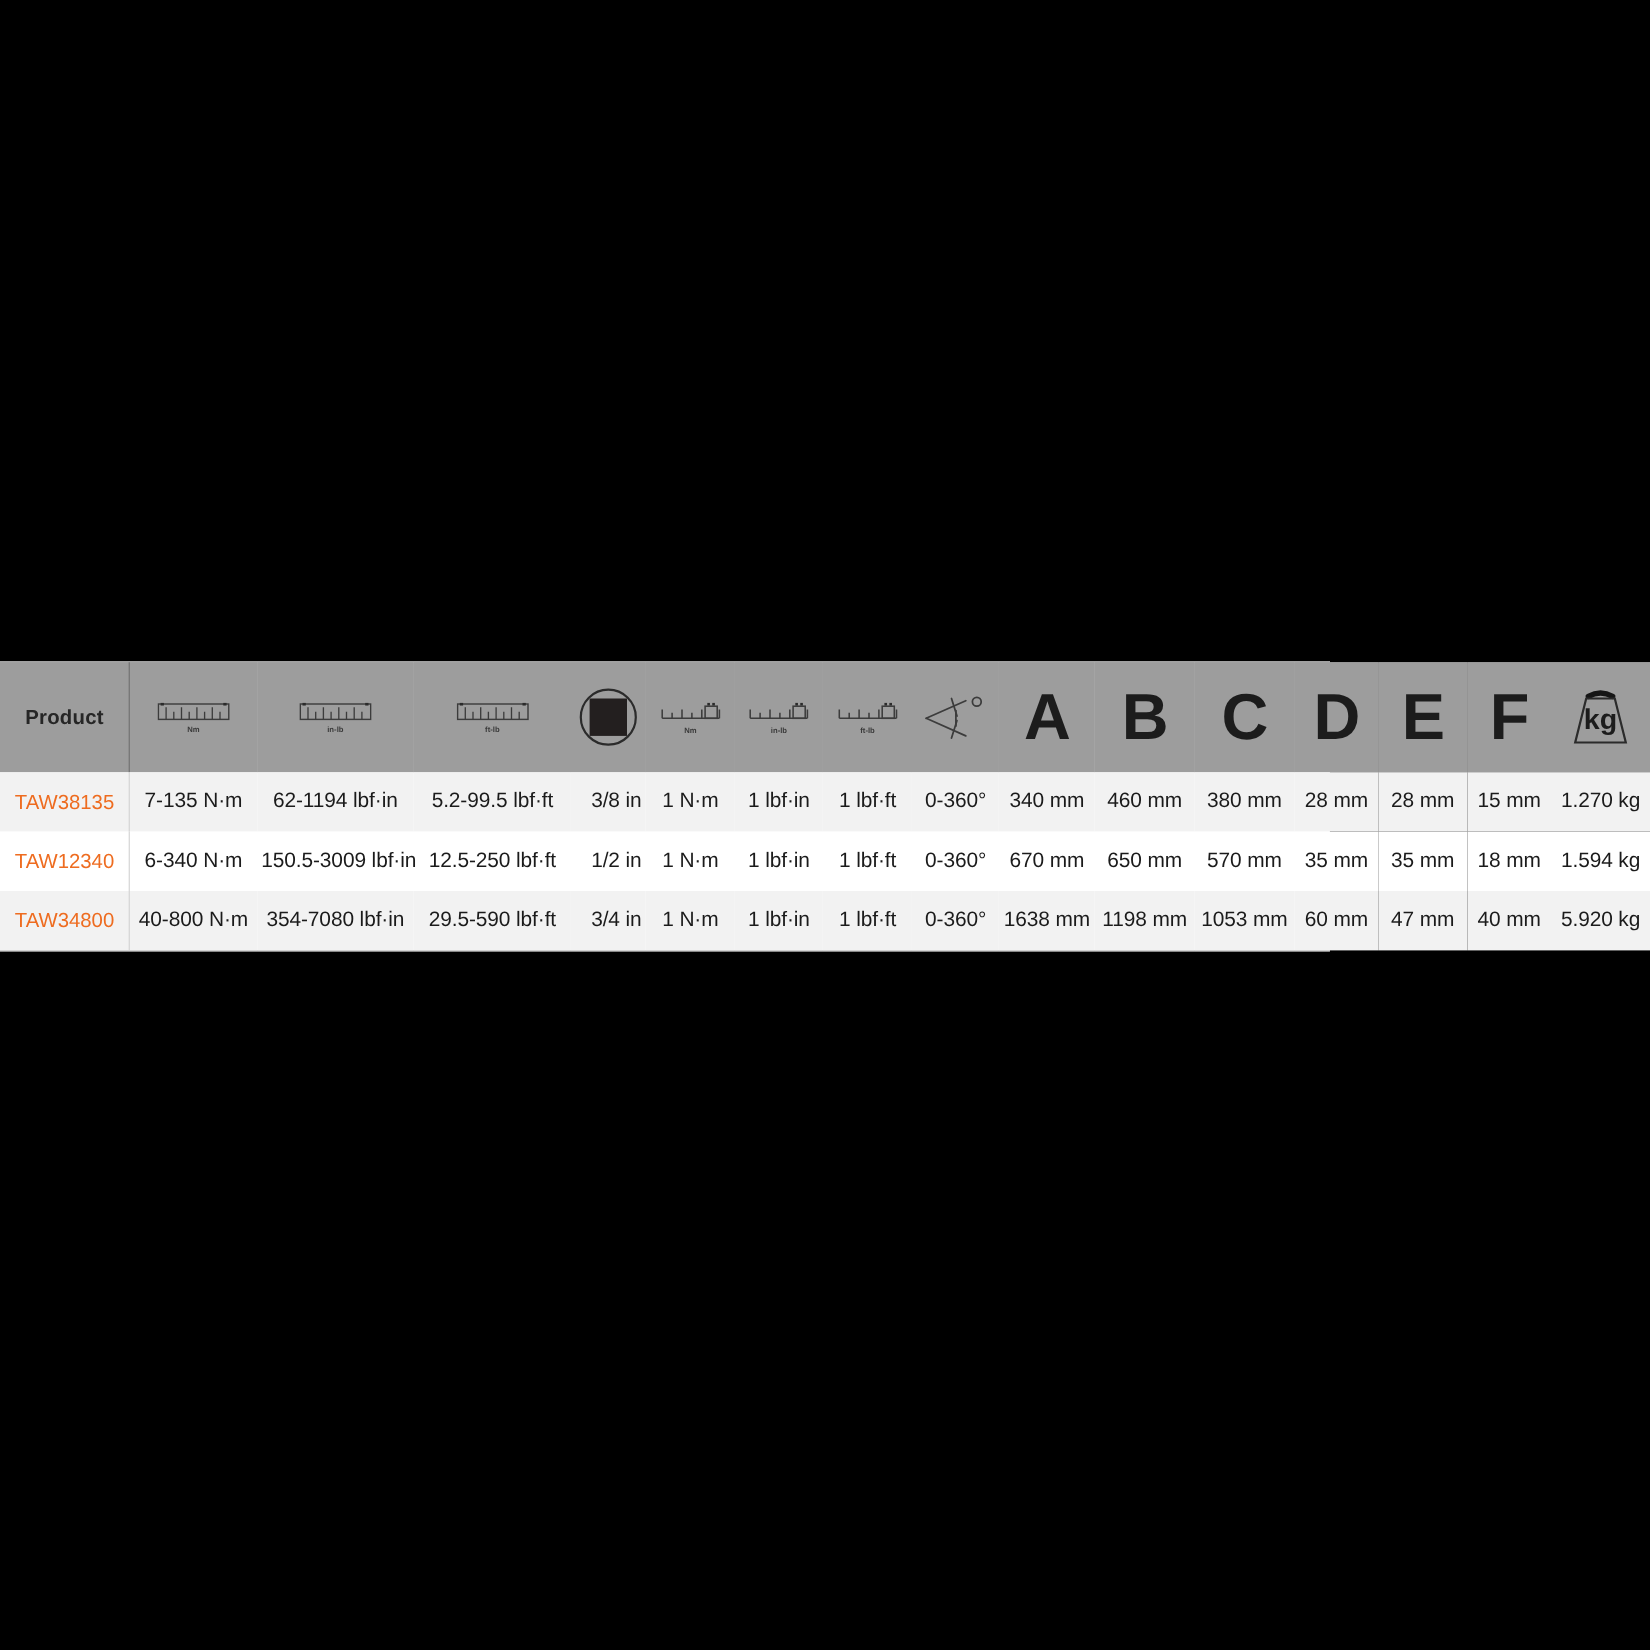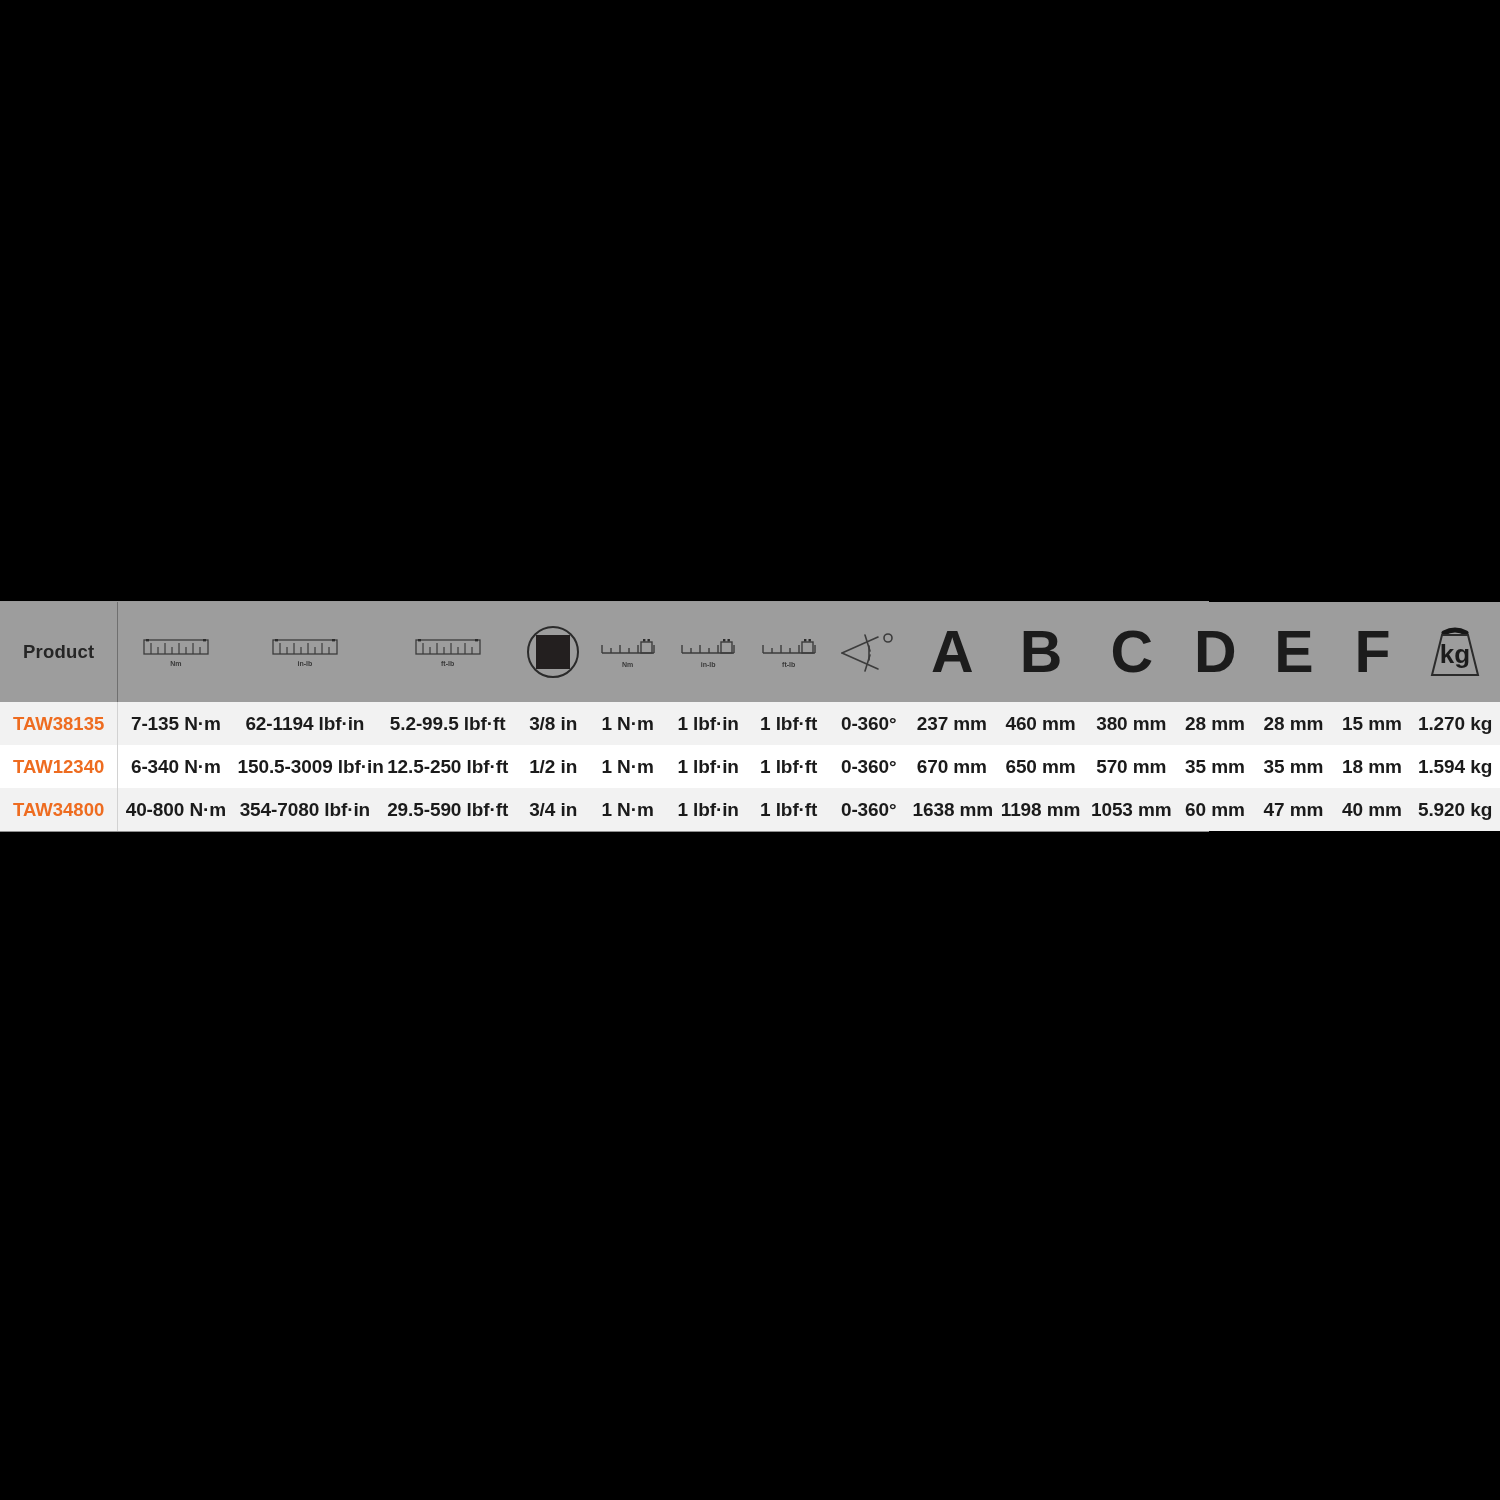--- a/index.html
+++ b/index.html
@@ -55,43 +55,43 @@
   }
 
   
   tbody tr {
     height: 43px;
   }
   tbody tr.row-odd  { background: #f2f2f2; }
   tbody tr.row-even { background: #ffffff; }
 
   tbody td {
-    padding: 0 4px;
+    padding: 16px 4px;
     text-align: center;
     vertical-align: middle;
     font-size: 19px;
-    font-weight: bold;
+    font-weight: normal;
     color: #1b1b1b;
     letter-spacing: -0.1px;
     border: none;
     white-space: nowrap;
   }
   tbody td.product-cell {
     color: #ee6c20;
     border-right: 1px solid #d2d2d2;
     font-size: 18.5px;
     letter-spacing: 0px;
   }
 
   
   .c-product { width: 115px; }
   .c-nm      { width: 113px; }
   .c-lbfin   { width: 140px; }
   .c-lbfft   { width: 140px; }
-  .c-drive   { width: 67px; }
+  .c-drive   { width: 67px; text-align: right; }
   .c-resnm   { width: 79px; }
   .c-reslbfin{ width: 79px; }
   .c-reslbfft{ width: 79px; }
   .c-angle   { width: 78px; }
   .c-a       { width: 85px; }
   .c-b       { width: 89px; }
   .c-c       { width: 89px; }
   .c-d       { width: 75px; }
   .c-e       { width: 79px; }
   .c-f       { width: 75px; }
@@ -352,21 +352,21 @@
       <tr class="row-odd">
         <td class="product-cell c-product">TAW38135</td>
         <td class="c-nm">7-135 N·m</td>
         <td class="c-lbfin">62-1194 lbf·in</td>
         <td class="c-lbfft">5.2-99.5 lbf·ft</td>
         <td class="c-drive">3/8 in</td>
         <td class="c-resnm">1 N·m</td>
         <td class="c-reslbfin">1 lbf·in</td>
         <td class="c-reslbfft">1 lbf·ft</td>
         <td class="c-angle">0-360°</td>
-        <td class="c-a">237 mm</td>
+        <td class="c-a">340 mm</td>
         <td class="c-b">460 mm</td>
         <td class="c-c">380 mm</td>
         <td class="c-d">28 mm</td>
         <td class="c-e">28 mm</td>
         <td class="c-f">15 mm</td>
         <td class="c-kg">1.270 kg</td>
       </tr>
 
       <tr class="row-even">
         <td class="product-cell c-product">TAW12340</td>

